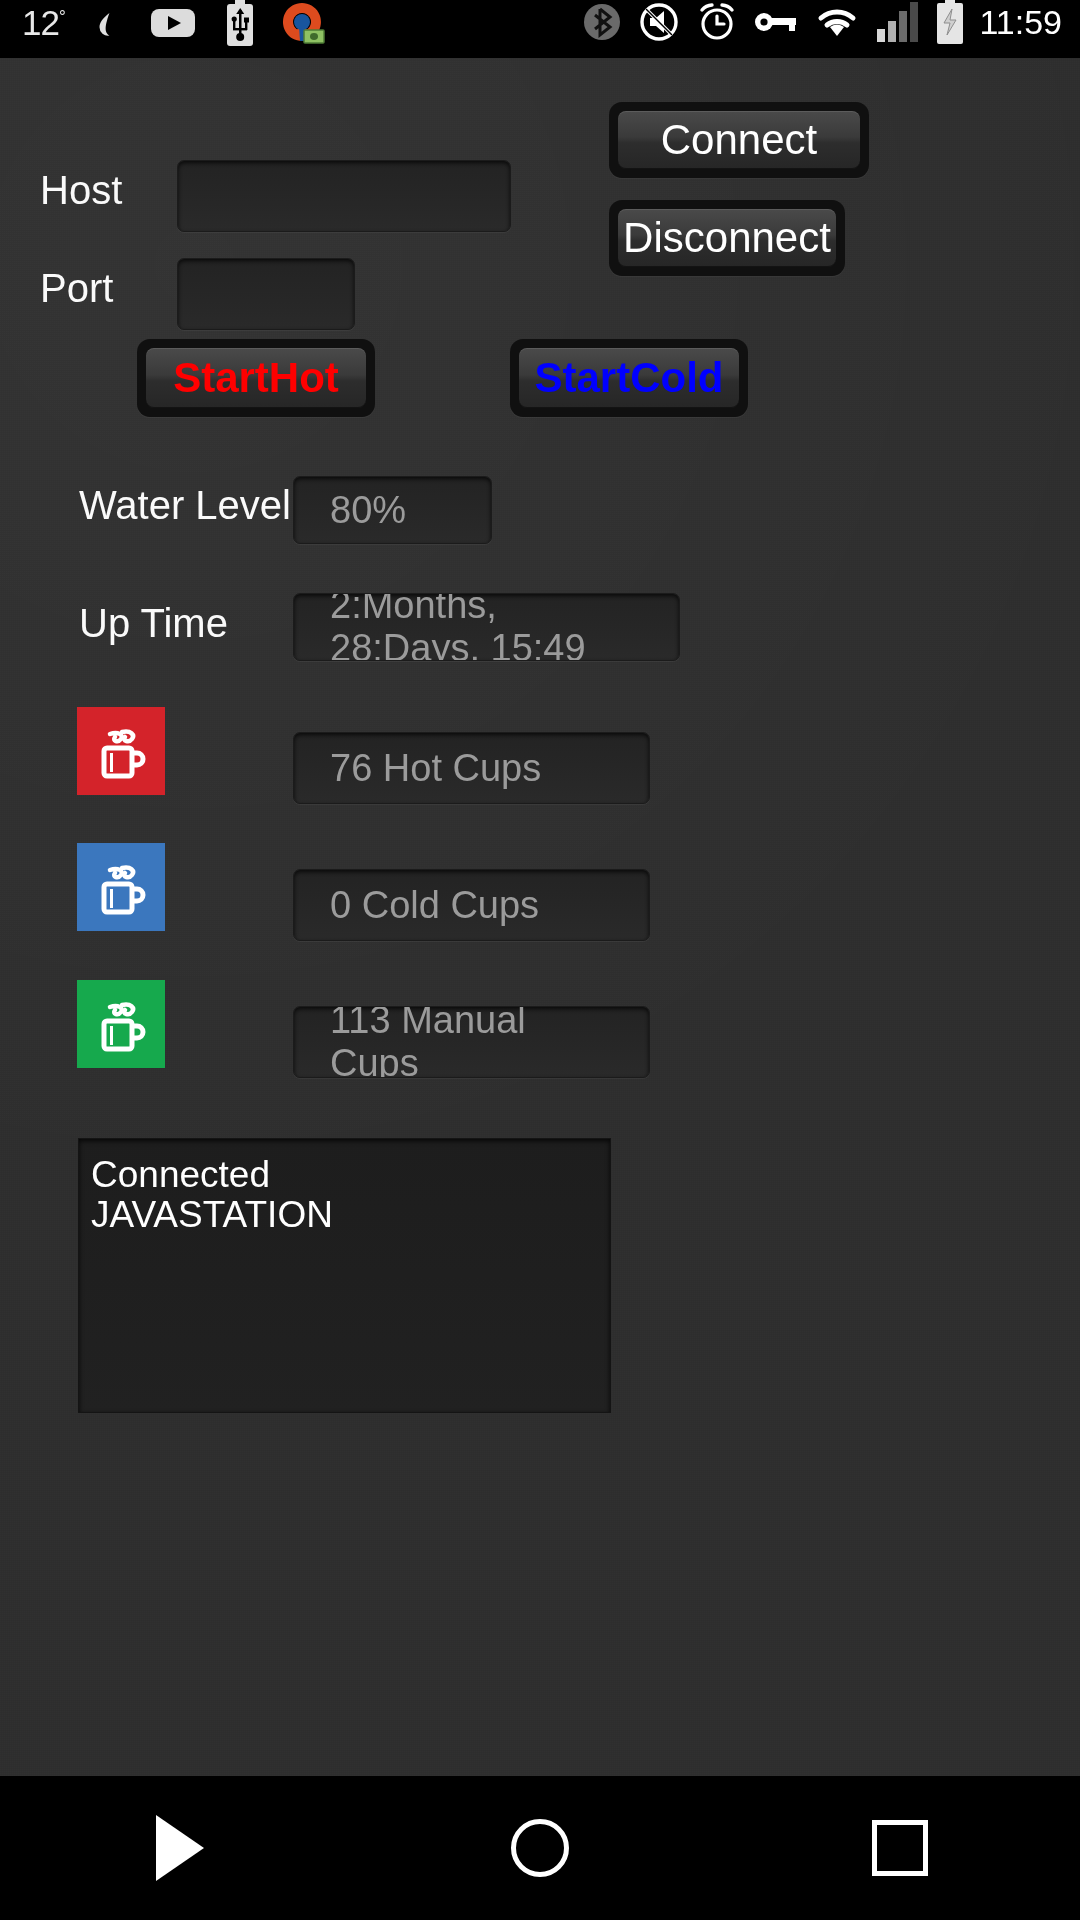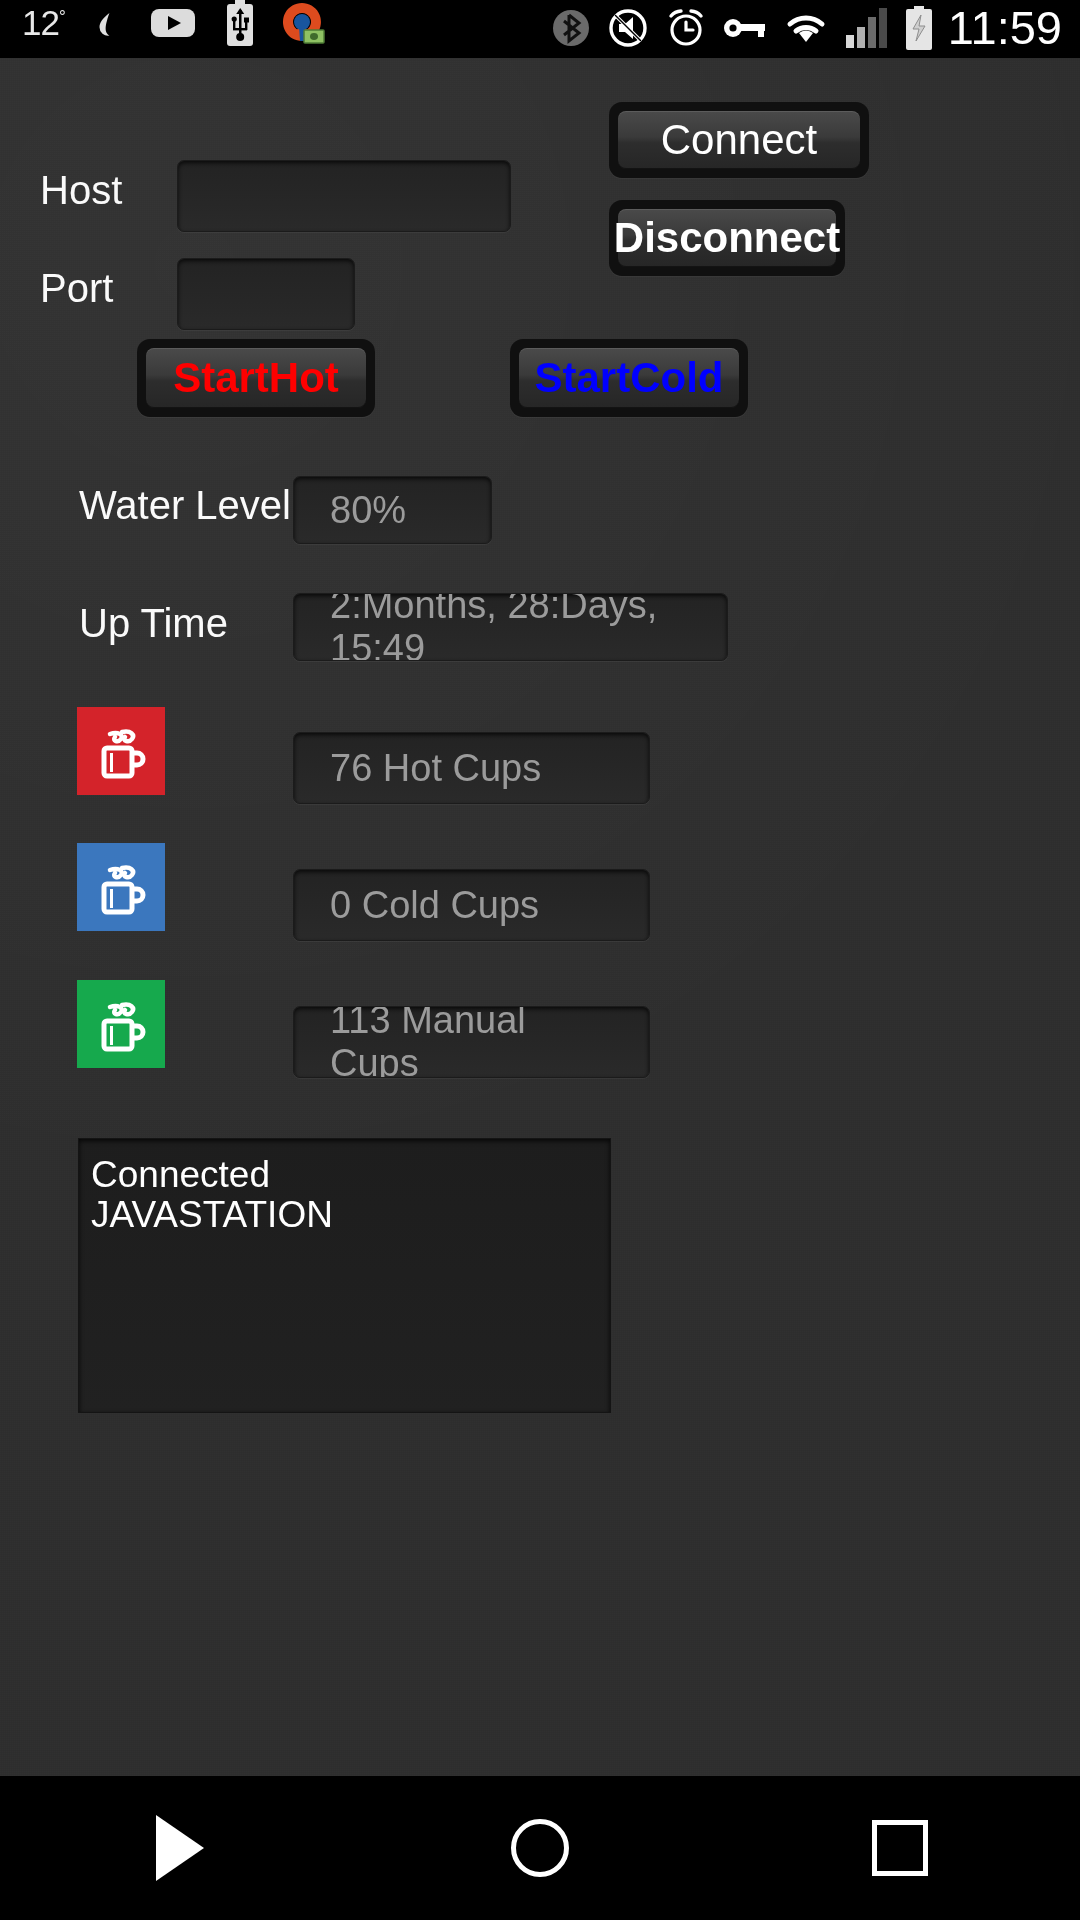--- a/index.html
+++ b/index.html
@@ -13,21 +13,21 @@
   
   .statusbar{
     position:absolute; top:0; left:0; width:1080px; height:58px;
     background:#000; display:flex; align-items:flex-start;
   }
   .sb-left{ display:flex; align-items:center; gap:0px; padding-left:22px; }
   .sb-temp{ color:#e8e8e8; font-size:35px; letter-spacing:-1px; }
   .sb-temp sup{ font-size:17px; vertical-align:super; }
   .sb-icon{ display:inline-flex; align-items:center; justify-content:center; }
   .sb-right{ margin-left:auto; display:flex; align-items:center; padding-right:18px; gap:14px; }
-  .sb-clock{ color:#fff; font-size:47px; letter-spacing:0px; }
+  .sb-clock{ color:#fff; font-size:34px; letter-spacing:0px; }
 
   
   .app{
     position:absolute; top:58px; left:0; width:1080px; height:1718px;
     background:
       radial-gradient(circle at 18% 12%, rgba(255,255,255,0.028), rgba(255,255,255,0) 55%),
       #2e2e2e;
   }
   .app::before{
     content:""; position:absolute; inset:0; pointer-events:none; opacity:.5;
@@ -70,30 +70,30 @@
   }
   .btn-inner.bold{ font-weight:bold; }
 
   
   .host-label{ position:absolute; left:40px; top:110px; }
   .host-field{ position:absolute; left:177px; top:102px; width:334px; height:72px; }
   .port-label{ position:absolute; left:40px; top:208px; }
   .port-field{ position:absolute; left:177px; top:200px; width:178px; height:72px; }
 
   .connect-btn{ position:absolute; left:609px; top:44px; width:260px; height:76px; }
-  .disconnect-btn{ position:absolute; left:609px; top:142px; width:236px; height:76px;font-weight:bold; }
+  .disconnect-btn{ position:absolute; left:609px; top:142px; width:236px; height:76px; }
 
   .starthot-btn{ position:absolute; left:137px; top:281px; width:238px; height:78px; }
   .startcold-btn{ position:absolute; left:510px; top:281px; width:238px; height:78px; }
 
   .water-label{ position:absolute; left:79px; top:425px; }
   .water-field{ position:absolute; left:293px; top:418px; width:199px; height:68px; }
 
   .uptime-label{ position:absolute; left:79px; top:543px; }
-  .uptime-field{ position:absolute; left:293px; top:535px; width:435px; height:68px; }
+  .uptime-field{ position:absolute; left:293px; top:535px; width:387px; height:68px; }
 
   .cupicon{
     position:absolute; width:88px; height:88px;
     display:flex; align-items:center; justify-content:center;
   }
   .hot-icon{ left:77px; top:649px; background:#d4232a; }
   .cold-icon{ left:77px; top:785px; background:#3b77be; }
   .manual-icon{ left:77px; top:922px; background:#16a94d; }
 
   .hot-field{ position:absolute; left:293px; top:674px; width:357px; height:72px; }

